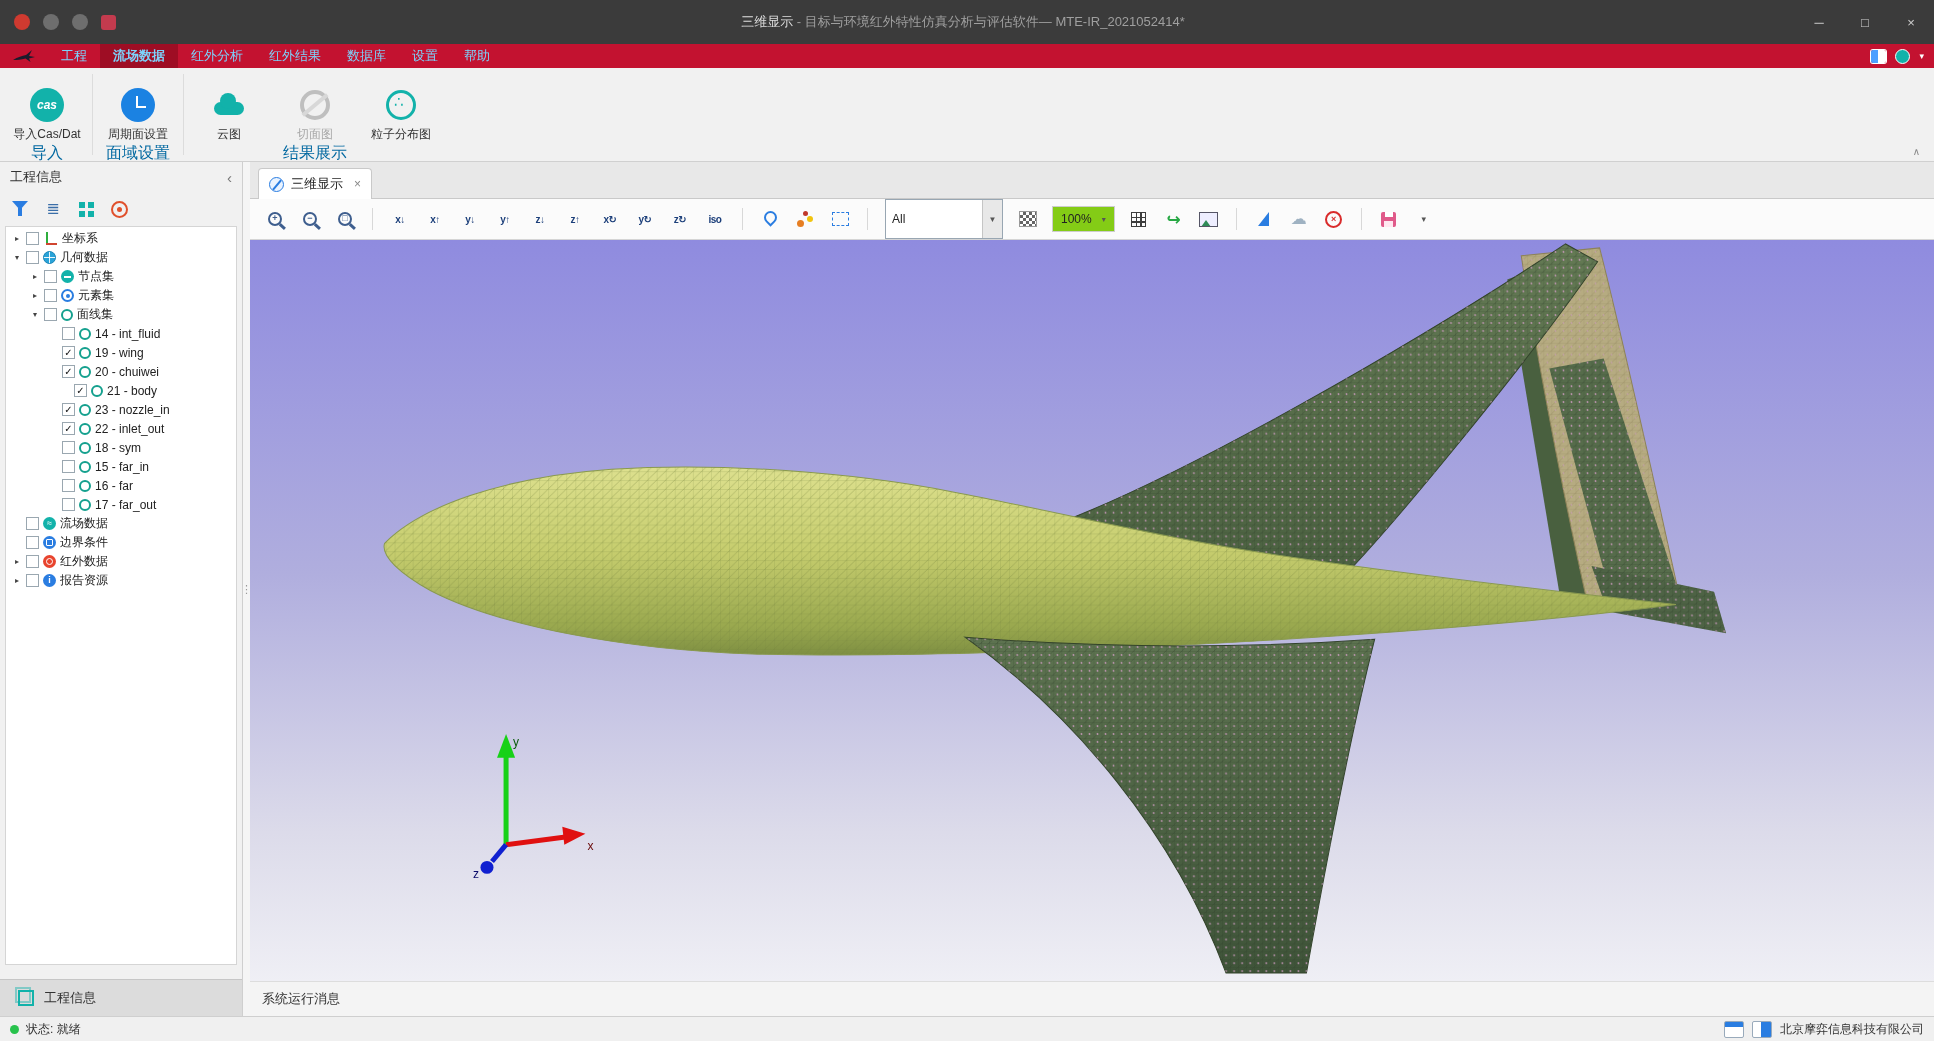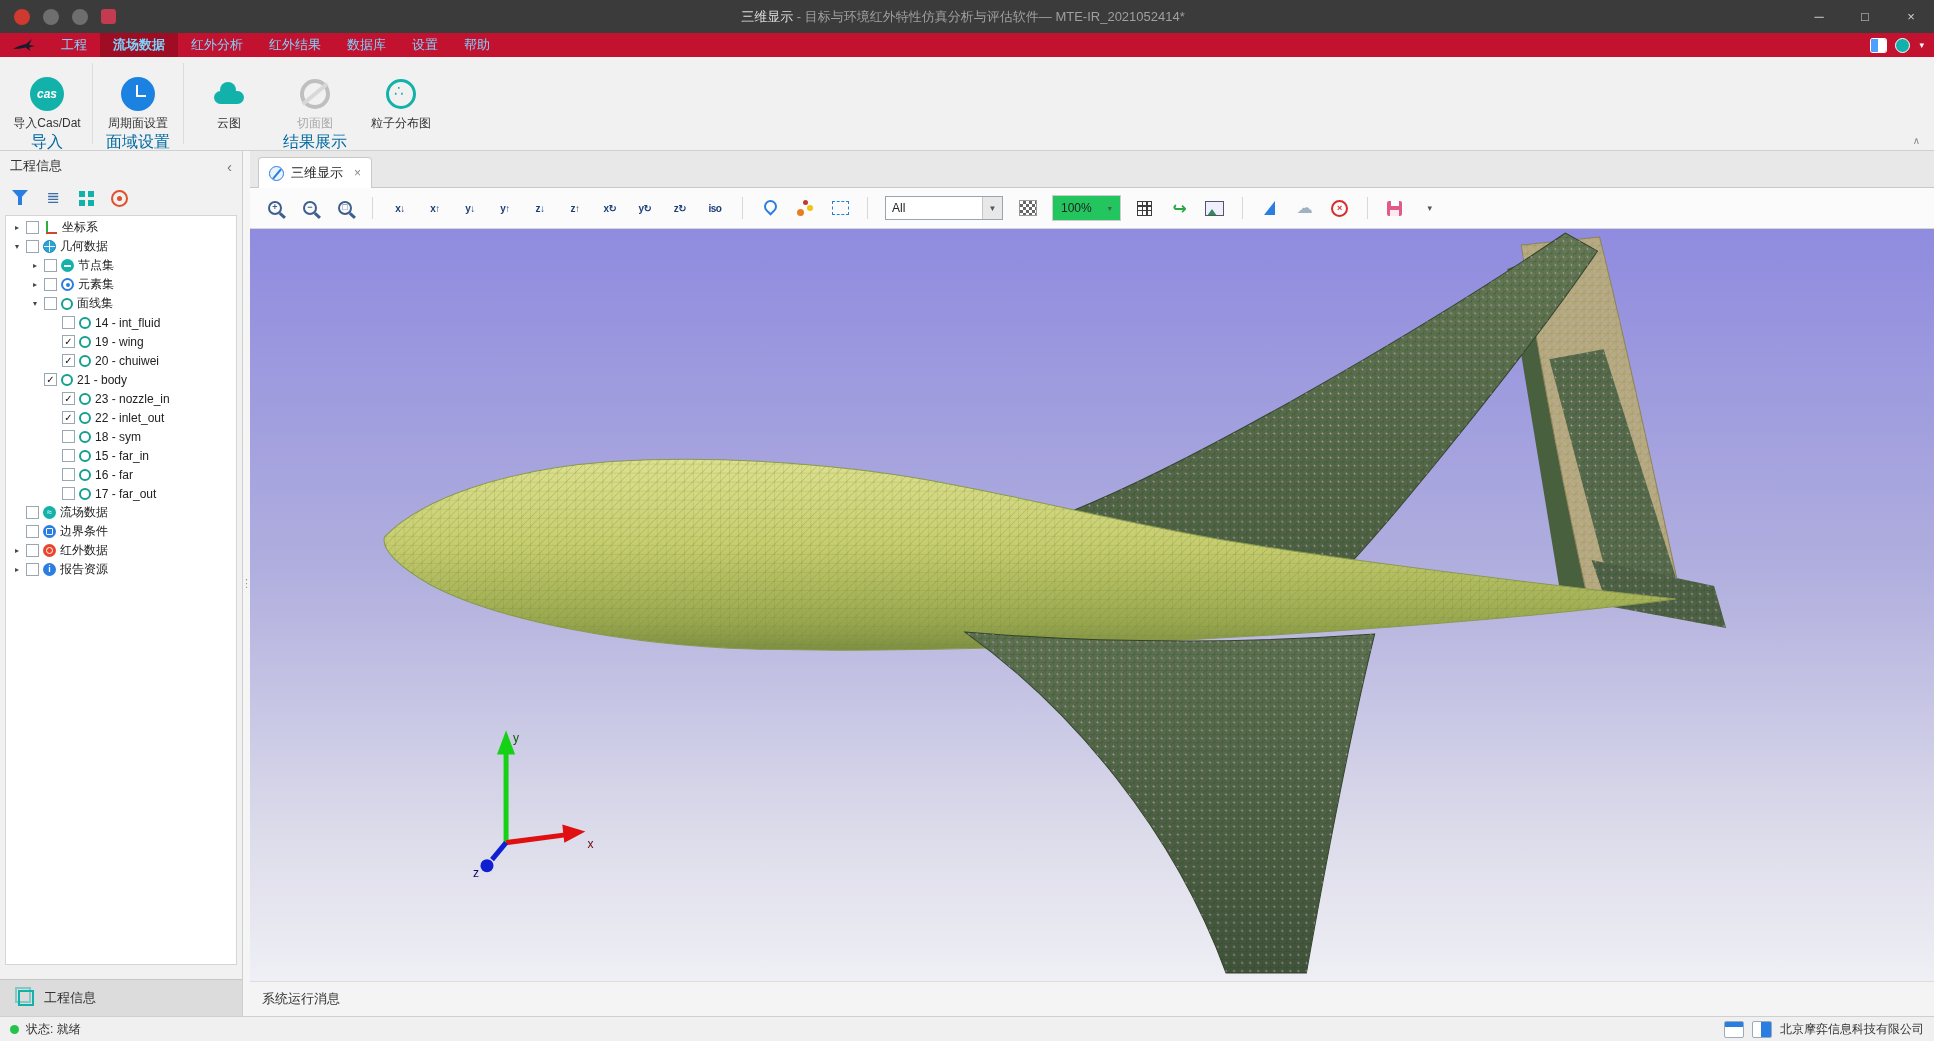--- a/index.html
+++ b/index.html
@@ -1,21 +1,21 @@
 <!DOCTYPE html>
 <html><head>
 <meta charset="utf-8">
 <style>
   html,body{margin:0;padding:0}
   body{width:1934px;height:1041px;overflow:hidden;background:#fff;
        font-family:"Liberation Sans","DejaVu Sans",sans-serif;cursor:default}
   .app{display:flex;flex-direction:column;width:100%;height:100%}
 
   
-  .titlebar{height:33px;background:#3b3b3b;display:flex;align-items:center;flex:none}
+  .titlebar{height:44px;background:#3b3b3b;display:flex;align-items:center;flex:none}
   .tb-left{display:flex;align-items:center;gap:13px;padding:0 14px}
   .tb-dot{width:16px;height:16px;border-radius:50%;display:inline-block}
   .tb-dot.red{background:#cf3a30}
   .tb-dot.gray{background:#6e6e6e}
   .tb-sq{width:15px;height:15px;border-radius:3px;background:#c33b4e;display:inline-block}
   .tb-title{flex:1;text-align:center;font-size:13px;color:#9f9f9f;white-space:nowrap;overflow:hidden}
   .tb-title .doc{color:#dedede}
   .tb-right{display:flex}
   .wbtn{width:46px;height:34px;display:flex;align-items:center;justify-content:center;font-size:13px;color:#cfcfcf}
 
@@ -111,25 +111,25 @@
   .mag::after{content:"";position:absolute;width:7px;height:2.5px;background:#3e5e8e;right:-6px;bottom:-3px;transform:rotate(42deg)}
   .mg{font-size:9px;font-weight:700;color:#3e5e8e;line-height:1;margin-top:-1px}
   .axv{font-size:10px;font-weight:700;color:#1c3f7a;letter-spacing:-.5px}
   .pin{width:13px;height:13px;border:2.5px solid #2a7de1;border-radius:50% 50% 50% 0;transform:rotate(-45deg);margin-top:-4px;box-sizing:border-box}
   .molec{position:relative;width:17px;height:16px}
   .molec i{position:absolute;border-radius:50%}
   .molec .md0{width:7px;height:7px;background:#e67e22;left:0;bottom:0}
   .molec .md1{width:6px;height:6px;background:#f1c40f;right:1px;top:5px}
   .molec .md2{width:5px;height:5px;background:#c0392b;left:6px;top:0}
   .marq{width:15px;height:12px;border:1.5px dashed #2a7de1}
-  .combo{display:flex;align-items:center;width:118px;height:24px;border:1px solid #98a6b2;background:#fff;margin:0 5px;box-sizing:border-box}
+  .combo{display:flex;align-items:center;width:118px;height:40px;border:1px solid #98a6b2;background:#fff;margin:0 5px;box-sizing:border-box}
   .cval{flex:1;font-size:12px;padding:0 6px;color:#222}
   .cdd{width:19px;height:100%;background:#e8e8e8;border-left:1px solid #c5c5c5;display:flex;align-items:center;justify-content:center;font-size:8px;color:#555}
   .checker{width:16px;height:14px;border:1px solid #999;background:repeating-conic-gradient(#666 0% 25%,#fff 0% 50%);background-size:6px 6px}
-  .zoomc{display:flex;align-items:center;gap:16px;height:24px;padding:0 8px;font-size:12px;color:#222;border:1px solid #cdcdcd;background:#22c55e;margin:0 4px}
+  .zoomc{display:flex;align-items:center;gap:10px;height:24px;padding:0 8px;font-size:12px;color:#222;border:1px solid #cdcdcd;background:#84cc16;margin:0 4px}
   .zdd{font-size:8px;color:#555}
   .gridg{width:15px;height:15px;border:1.5px solid #3c3c3c;box-sizing:border-box;background:linear-gradient(90deg,transparent 3.5px,#3c3c3c 3.5px 5px,transparent 5px 8px,#3c3c3c 8px 9.5px,transparent 9.5px),linear-gradient(transparent 3.5px,#3c3c3c 3.5px 5px,transparent 5px 8px,#3c3c3c 8px 9.5px,transparent 9.5px)}
   .exparrow{color:#27a844;font-size:17px;font-weight:700;line-height:1}
   .imgic{width:17px;height:13px;border:1.5px solid #556;background:#eef;position:relative;overflow:hidden}
   .imgic::after{content:"";position:absolute;left:1px;bottom:-1px;border-left:5px solid transparent;border-right:5px solid transparent;border-bottom:7px solid #2e8b57}
   .tri-blue{width:0;height:0;border-bottom:14px solid #2a7de1;border-left:11px solid transparent}
   .cloudg{color:#9fb2c2;font-size:16px;line-height:1}
   .delred{width:17px;height:17px;border:2px solid #d92b2b;border-radius:50%;color:#d92b2b;font-size:9px;font-weight:700;display:flex;align-items:center;justify-content:center;box-sizing:border-box}
   .floppy{width:15px;height:15px;background:#e05a8a;border-radius:2px;position:relative}
   .floppy::before{content:"";position:absolute;top:0;left:3.5px;width:8px;height:5px;background:#fff}
@@ -300,21 +300,21 @@
             <span class="cb checked"></span>
             <span class="ti ti-surface"></span>
             <span class="tlabel">19 - wing</span>
           </div>
           <div class="tree-row" style="padding-left: 42px;">
             <span class="exp"></span>
             <span class="cb checked"></span>
             <span class="ti ti-surface"></span>
             <span class="tlabel">20 - chuiwei</span>
           </div>
-          <div class="tree-row" style="padding-left: 24px;">
+          <div class="tree-row" style="padding-left: 54px;">
             <span class="exp"></span>
             <span class="cb checked"></span>
             <span class="ti ti-surface"></span>
             <span class="tlabel">21 - body</span>
           </div>
           <div class="tree-row" style="padding-left: 42px;">
             <span class="exp"></span>
             <span class="cb checked"></span>
             <span class="ti ti-surface"></span>
             <span class="tlabel">23 - nozzle_in</span>

